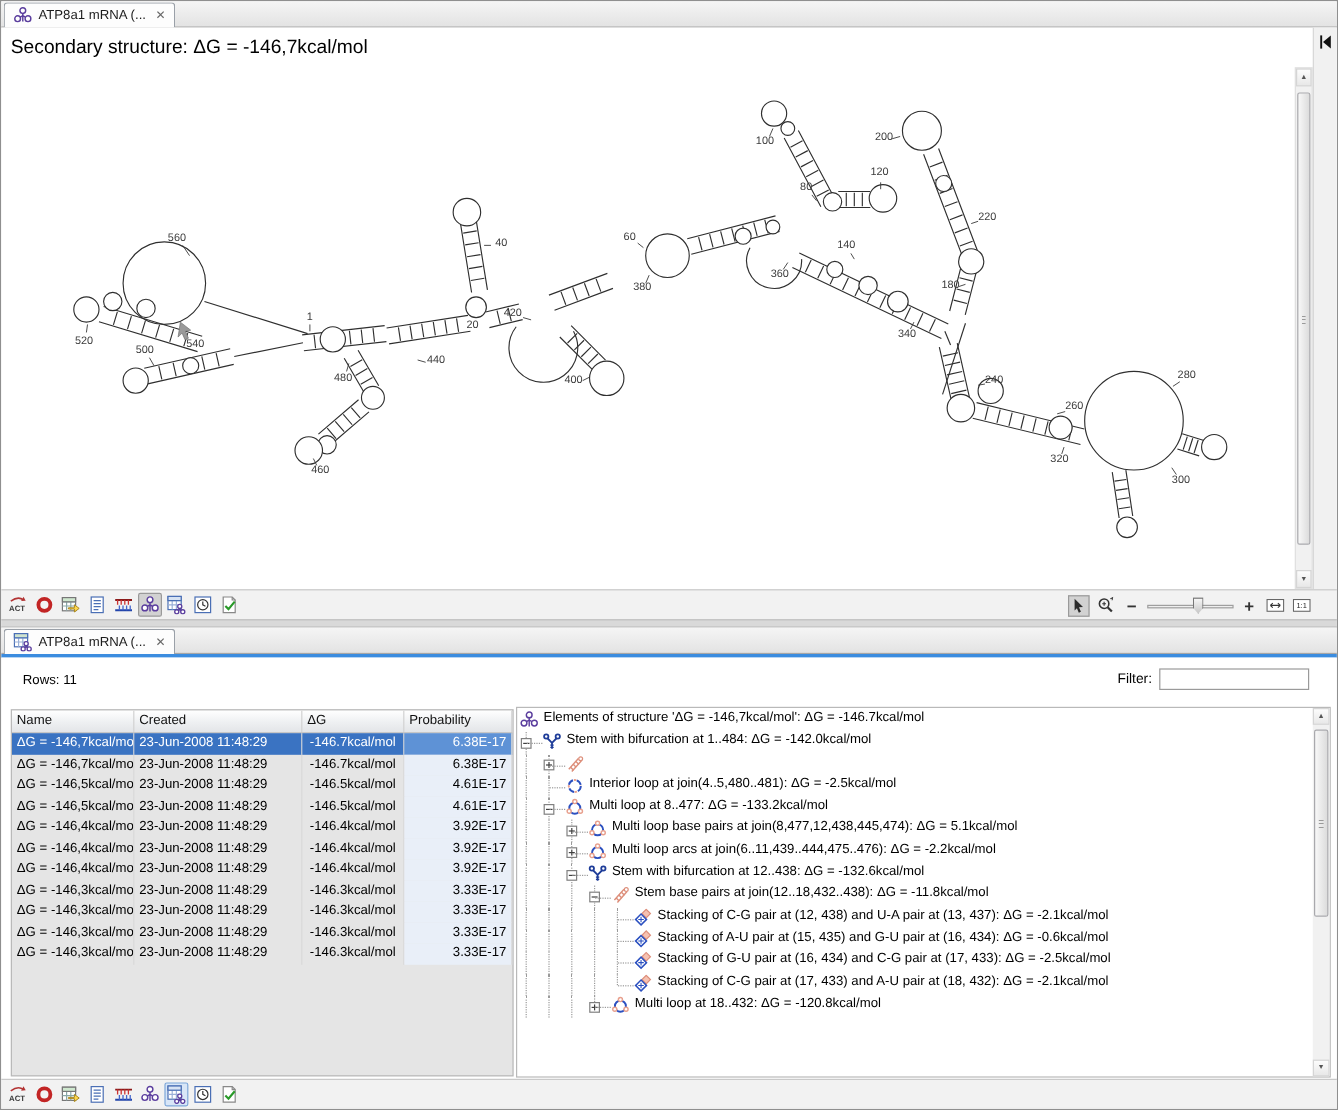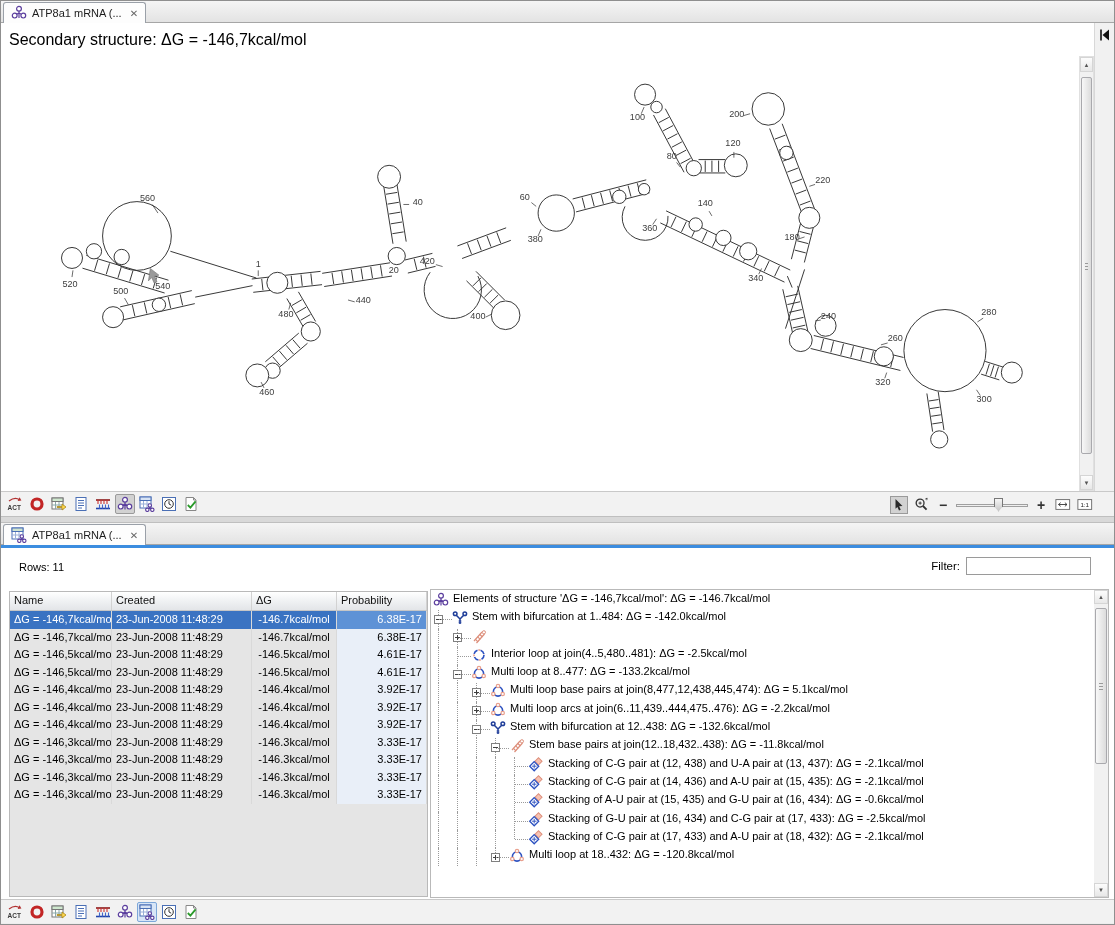--- a/index.html
+++ b/index.html
@@ -624,35 +624,20 @@
             <span class="gsp guide"></span>
             <span class="gsp guide"></span>
             <span class="gsp hstub guide"></span>
             <span class="ticon2">
               <svg viewBox="0 0 16 16">
                 <rect x="8" y="1.8" width="5" height="5" transform="rotate(45 10.5 4.3)" fill="#f6c2b2" stroke="#dd8f7b"></rect>
                 <rect x="3" y="6" width="6.4" height="6.4" transform="rotate(45 6.2 9.2)" fill="#fff" stroke="#2b50c0" stroke-width="1.3"></rect>
                 <path d="M3.9 9.2 H8.5 M6.2 6.9 V11.5" stroke="#2b50c0" stroke-width="0.9"></path>
               </svg>
             </span>
-            <span class="ttxt">Stacking of C-G pair at (14, 436) and A-U pair at (15, 435): ΔG = -2.1kcal/mol</span>
-          </div>
-          <div class="ttr">
-            <span class="gsp guide"></span>
-            <span class="gsp guide"></span>
-            <span class="gsp guide"></span>
-            <span class="gsp guide"></span>
-            <span class="gsp hstub guide"></span>
-            <span class="ticon2">
-              <svg viewBox="0 0 16 16">
-                <rect x="8" y="1.8" width="5" height="5" transform="rotate(45 10.5 4.3)" fill="#f6c2b2" stroke="#dd8f7b"></rect>
-                <rect x="3" y="6" width="6.4" height="6.4" transform="rotate(45 6.2 9.2)" fill="#fff" stroke="#2b50c0" stroke-width="1.3"></rect>
-                <path d="M3.9 9.2 H8.5 M6.2 6.9 V11.5" stroke="#2b50c0" stroke-width="0.9"></path>
-              </svg>
-            </span>
             <span class="ttxt">Stacking of A-U pair at (15, 435) and G-U pair at (16, 434): ΔG = -0.6kcal/mol</span>
           </div>
           <div class="ttr">
             <span class="gsp guide"></span>
             <span class="gsp guide"></span>
             <span class="gsp guide"></span>
             <span class="gsp guide"></span>
             <span class="gsp hstub guide"></span>
             <span class="ticon2">
               <svg viewBox="0 0 16 16">

